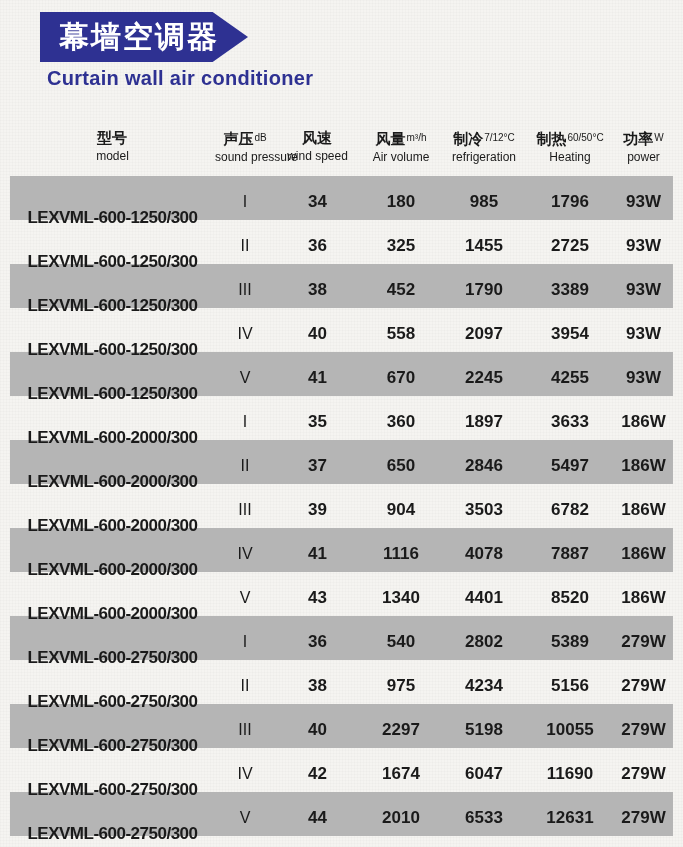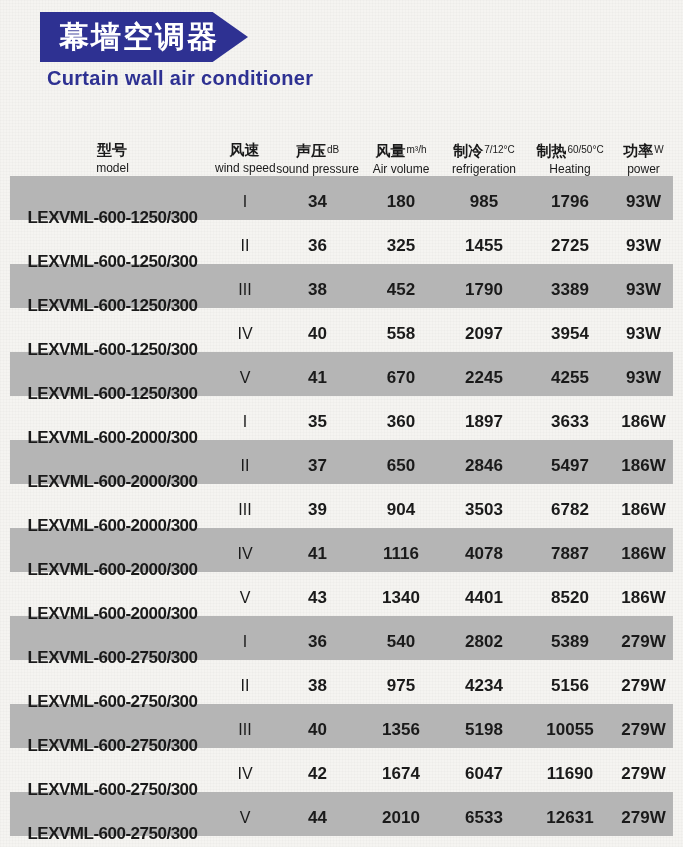--- a/index.html
+++ b/index.html
@@ -37,21 +37,21 @@
   }
 
   
   .spec-table { position: absolute; top: 124px; left: 10px; width: 663px; }
   .grid-row {
     display: grid;
     grid-template-columns: 205px 60px 85px 82px 84px 88px 59px;
     align-items: center;
   }
   .thead { height: 52px; align-items: start; }
-  .th { text-align: center; padding-top: 5px; margin-top: 12px; }
+  .th { text-align: center; padding-top: 5px; }
   .th-zh {
     display: flex; justify-content: center; align-items: flex-end;
     font-size: 15px; font-weight: bold; line-height: 17px;
     white-space: nowrap;
   }
   .th-unit { font-size: 10px; font-weight: normal; padding-bottom: 1px; margin-left: 1px; }
   .th-en { font-size: 12px; font-weight: normal; margin-top: 3px; white-space: nowrap; }
 
   .tr { height: 44px; }
   .tr.even { background: var(--row-gray, #b5b5b5); }
@@ -78,34 +78,34 @@
     <div class="grid-row thead">
 
         <div class="th even">
           <div class="th-zh">
             <span>型号</span>
             <span class="th-unit"></span>
           </div>
           <div class="th-en">model</div>
         </div>
 
+        <div class="th even">
+          <div class="th-zh">
+            <span>声压</span>
+            <span class="th-unit">dB</span>
+          </div>
+          <div class="th-en">sound pressure</div>
+        </div>
+
         <div class="th odd">
           <div class="th-zh">
             <span>风速</span>
             <span class="th-unit"></span>
           </div>
           <div class="th-en">wind speed</div>
-        </div>
-
-        <div class="th even">
-          <div class="th-zh">
-            <span>声压</span>
-            <span class="th-unit">dB</span>
-          </div>
-          <div class="th-en">sound pressure</div>
         </div>
 
         <div class="th odd">
           <div class="th-zh">
             <span>风量</span>
             <span class="th-unit">m³/h</span>
           </div>
           <div class="th-en">Air volume</div>
         </div>
 
@@ -253,21 +253,21 @@
           <div class="td">975</div>
           <div class="td">4234</div>
           <div class="td">5156</div>
           <div class="td">279W</div>
         </div>
 
         <div class="grid-row tr even">
           <div class="td model">LEXVML-600-2750/300</div>
           <div class="td wind">III</div>
           <div class="td">40</div>
-          <div class="td">1356</div>
+          <div class="td">2297</div>
           <div class="td">5198</div>
           <div class="td">10055</div>
           <div class="td">279W</div>
         </div>
 
         <div class="grid-row tr odd">
           <div class="td model">LEXVML-600-2750/300</div>
           <div class="td wind">IV</div>
           <div class="td">42</div>
           <div class="td">1674</div>

